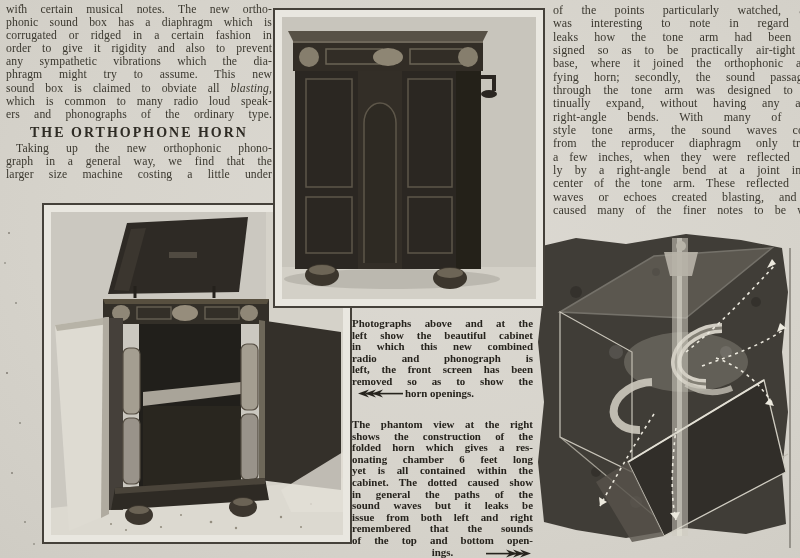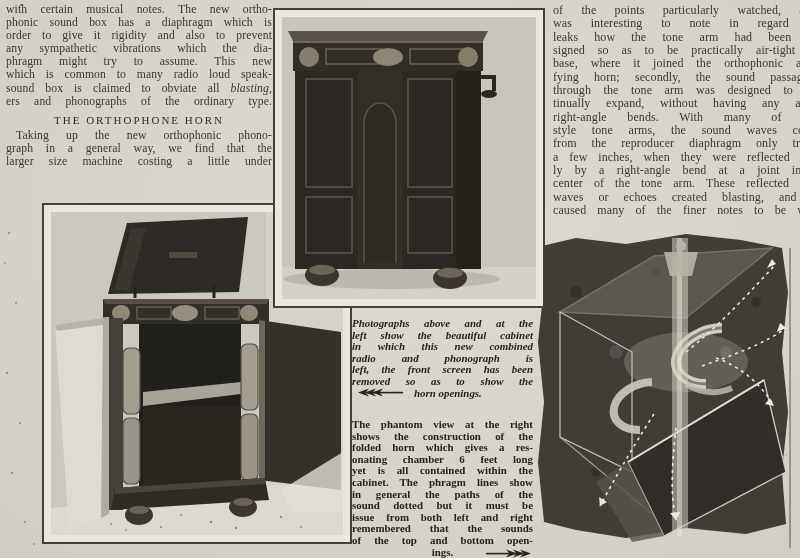--- a/index.html
+++ b/index.html
@@ -6,37 +6,37 @@
   #page{
     position:relative;width:800px;height:558px;overflow:hidden;
     background:radial-gradient(ellipse at 55% 40%, #dcd9d2 0%, #d6d3cb 60%, #cfccc4 100%);
     font-family:"Liberation Serif", serif;color:#3b382f;
   }
   
   .col-left{position:absolute;left:6px;top:3px;width:266px;}
   .lline{height:13.1px;line-height:13.1px;font-size:11.7px;
          text-align:justify;text-align-last:justify;white-space:nowrap;letter-spacing:.1px;}
   .lline em{font-style:italic;}
-  .heading{margin-top:5px;height:14px;line-height:14px;font-size:11px;font-weight:normal;
+  .heading{margin-top:5px;height:14px;line-height:14px;font-size:14px;font-weight:bold;
            letter-spacing:2px;text-align:left;text-align-last:center;color:#2e2b24;}
   .p2{margin-top:2px;}
   .indent{text-indent:10px;}
 
   .col-right{position:absolute;left:553px;top:4px;width:247px;height:216px;overflow:hidden;}
   .col-right .inner{width:264px;}
   .rline{height:13.35px;line-height:13.35px;font-size:12px;
          text-align:justify;text-align-last:justify;white-space:nowrap;letter-spacing:.1px;}
 
   
   .caption{position:absolute;left:352px;width:181px;color:#26231d;}
-  .cap1{top:318px;font-style:italic;}
+  .cap1{top:318px;}
   .cap2{top:419px;}
   .cline{height:11.6px;line-height:11.6px;font-size:10.9px;font-weight:bold;
          text-align:justify;text-align-last:justify;white-space:nowrap;}
-  .arrowline{display:flex;gap:10px;padding-left:6px;}
+  .arrowline{display:flex;align-items:center;gap:1px;padding-left:6px;}
   .arrowline2{position:relative;text-align:center;text-align-last:center;}
   .arrowline2 svg{position:absolute;right:2px;top:2px;}
   .arrow-svg{flex:0 0 auto;}
 
   
   .photo{position:absolute;box-sizing:border-box;border:2px solid #45413a;
          background:#e9e7e0;padding:7px;}
   .photo-open{left:42px;top:203px;width:310px;height:341px;z-index:1;}
   .photo-closed{left:273px;top:8px;width:272px;height:300px;z-index:2;}
   .photo svg{display:block;width:100%;height:100%;}
@@ -55,25 +55,26 @@
 </head>
 <body>
 
 <div id="page">
 
   <div class="specks"></div>
 
   <div class="col-left">
     <div class="lline">with certain musical notes. The new ortho-</div>
     <div class="lline">phonic sound box has a diaphragm which is</div>
+    <div class="lline">corrugated or ridged in a certain fashion in</div>
     <div class="lline">order to give it rigidity and also to prevent</div>
     <div class="lline">any sympathetic vibrations which the dia-</div>
     <div class="lline">phragm might try to assume. This new</div>
+    <div class="lline"><span>sound box is claimed to obviate all </span><em>blasting,</em></div>
     <div class="lline">which is common to many radio loud speak-</div>
-    <div class="lline"><span>sound box is claimed to obviate all </span><em>blasting,</em></div>
     <div class="lline">ers and phonographs of the ordinary type.</div>
     <div class="heading">THE ORTHOPHONE HORN</div>
     <div class="lline p2 indent">Taking up the new orthophonic phono-</div>
     <div class="lline">graph in a general way, we find that the</div>
     <div class="lline">larger size machine costing a little under</div>
   </div>
 
   <div class="col-right">
     <div class="inner">
       <div class="rline">of the points particularly watched, and</div>
@@ -220,23 +221,23 @@
       <span>horn openings.</span>
     </div>
   </div>
 
   <div class="caption cap2">
     <div class="cline">The phantom view at the right</div>
     <div class="cline">shows the construction of the</div>
     <div class="cline">folded horn which gives a res-</div>
     <div class="cline">onating chamber 6 feet long</div>
     <div class="cline">yet is all contained within the</div>
-    <div class="cline">cabinet. The phragm lines show</div>
+    <div class="cline">cabinet. The dotted caused show</div>
     <div class="cline">in general the paths of the</div>
-    <div class="cline">sound dotted but it must be</div>
+    <div class="cline">sound waves but it leaks be</div>
     <div class="cline">issue from both left and right</div>
     <div class="cline">remembered that the sounds</div>
     <div class="cline">of the top and bottom open-</div>
     <div class="cline arrowline2">
       <span>ings.</span>
       <svg width="46" height="9" viewBox="0 0 46 9">
         <rect x="1" y="3.8" width="37" height="1.6" fill="#26231d"></rect>
         <polygon points="46,4.5 35,0.5 38.5,4.5 35,8.5" fill="#26231d"></polygon>
         <polygon points="39,4.5 28,0.5 31.5,4.5 28,8.5" fill="#26231d"></polygon>
         <polygon points="32,4.5 21,0.5 24.5,4.5 21,8.5" fill="#26231d"></polygon>

